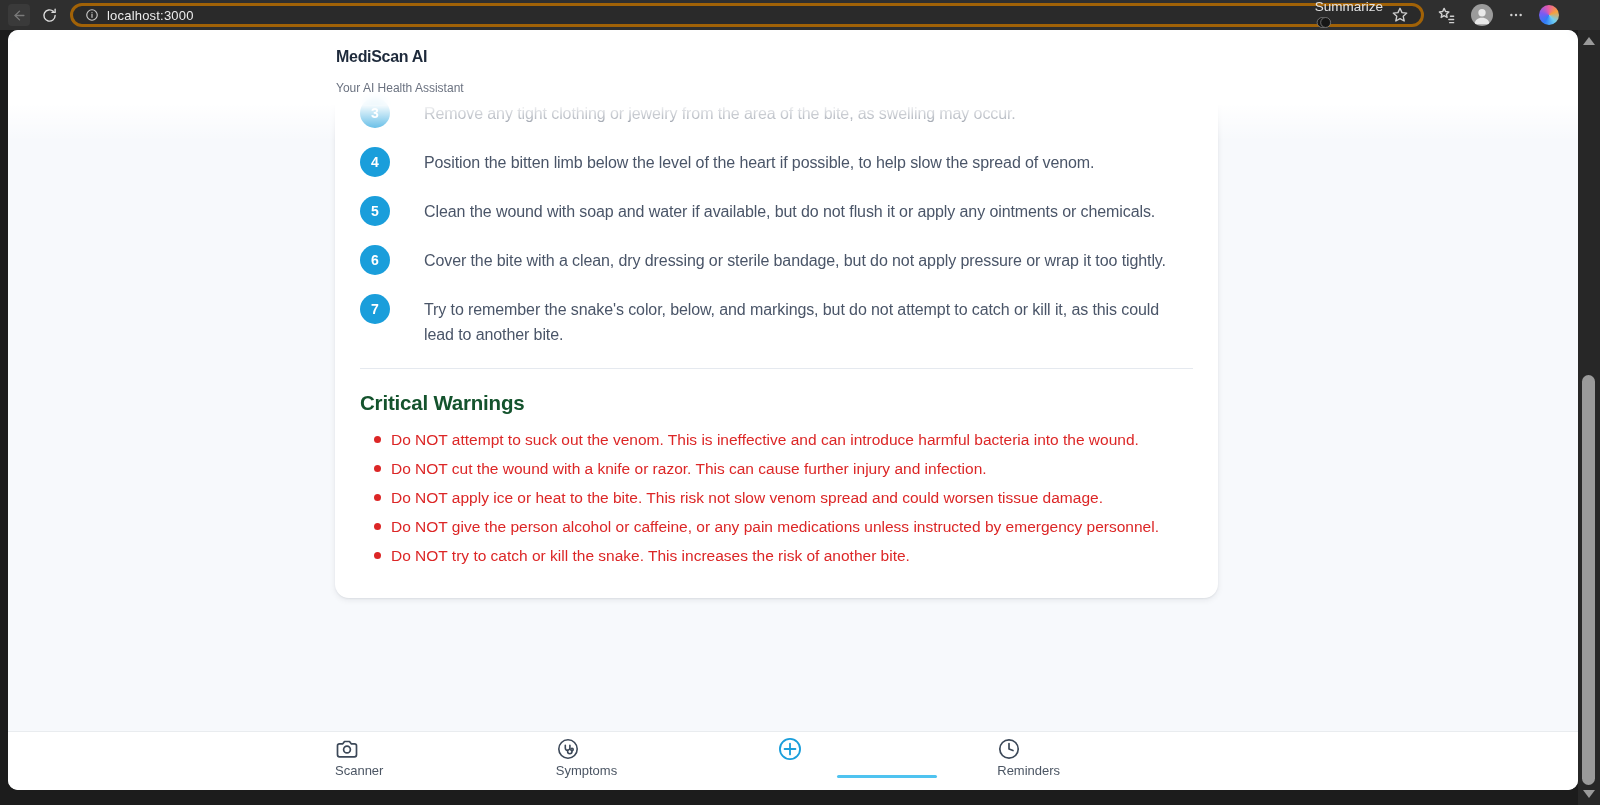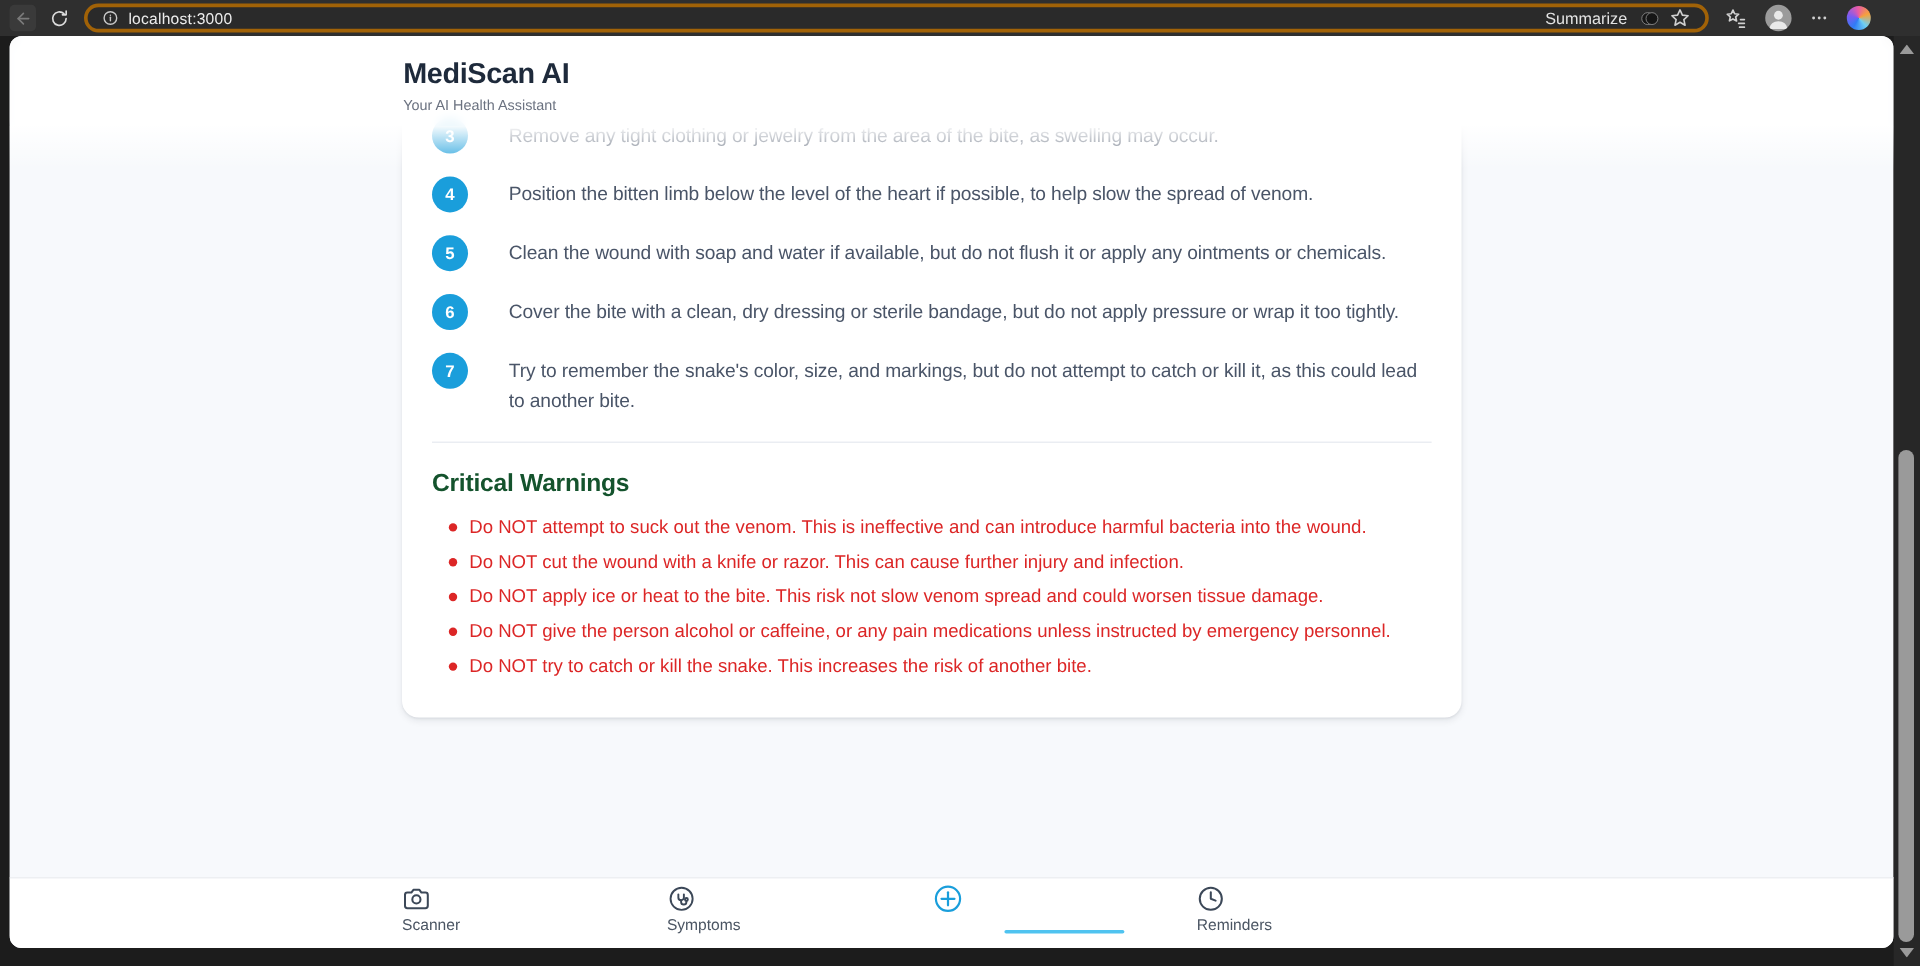--- a/index.html
+++ b/index.html
@@ -19,21 +19,21 @@
     align-items:center; justify-content:center; flex:none; cursor:pointer;
   }
   .chrome-btn.back { background:#3a3a3a; margin-right:8px; }
   .chrome-btn.refresh { margin-right:10px; }
   .url-pill {
     height:24px; width:1354px; flex:none; border:3px solid #a16207; border-radius:12px;
     background:#2a2a2a; display:flex; align-items:center; padding:0 12px; gap:8px;
   }
   .url-text { font-size:13px; color:#ececec; letter-spacing:.2px; }
   .pill-spacer { flex:1; }
-  .summarize { display:flex; align-items:center; gap:10px; cursor:pointer; }
+  .summarize { display:flex; gap:0; cursor:pointer;flex-direction:column; }
   .summarize-label { font-size:13.5px; color:#e3e3e3; }
   .chrome-right { display:flex; align-items:center; gap:15px; margin-left:13px; }
   .avatar {
     width:22px; height:22px; border-radius:50%; background:#9b9b9b; overflow:hidden;
     display:flex; align-items:center; justify-content:center; cursor:pointer;
   }
   .copilot {
     width:20px; height:20px; border-radius:50%; cursor:pointer;
     background:conic-gradient(from 210deg, #2f7cf6, #7b5bf2, #e85aa8, #f6a13b, #6fd0f2, #2f7cf6);
   }
@@ -77,21 +77,21 @@
     border-radius:50%; background:#dc2626;
   }
 
   
   .app-header {
     position:absolute; left:0; top:0; width:100%; height:75px;
     background:rgba(255,255,255,0.93); backdrop-filter:blur(4px);
     z-index:6;
   }
   .app-title {
-    position:absolute; left:328px; top:18px; font-size:24px; font-weight:bold;
+    position:absolute; left:328px; top:18px; font-size:16px; font-weight:bold;
     color:#1e2a3b; letter-spacing:-0.3px;
   }
   .app-subtitle { position:absolute; left:328px; top:51px; font-size:12px; color:#6b7280; }
   .header-fade {
     position:absolute; left:0; top:75px; width:100%; height:36px; z-index:5;
     background:linear-gradient(to bottom, rgba(255,255,255,0.96), rgba(255,255,255,0));
     pointer-events:none;
   }
 
   
@@ -202,21 +202,21 @@
     <div class="step">
       <div class="badge">5</div>
       <div class="step-text">Clean the wound with soap and water if available, but do not flush it or apply any ointments or chemicals.</div>
     </div>
     <div class="step">
       <div class="badge">6</div>
       <div class="step-text">Cover the bite with a clean, dry dressing or sterile bandage, but do not apply pressure or wrap it too tightly.</div>
     </div>
     <div class="step" style="margin-bottom:0;">
       <div class="badge">7</div>
-      <div class="step-text" style="max-width:770px;">Try to remember the snake's color, size, and markings, but do not attempt to catch or kill it, as this could lead to another bite.</div>
+      <div class="step-text" style="max-width:770px;">Try to remember the snake's color, below, and markings, but do not attempt to catch or kill it, as this could lead to another bite.</div>
     </div>
 
     <div class="divider"></div>
 
     <div class="warn-title">Critical Warnings</div>
     <ul class="warn-list">
       <li>Do NOT attempt to suck out the venom. This is ineffective and can introduce harmful bacteria into the wound.</li>
       <li>Do NOT cut the wound with a knife or razor. This can cause further injury and infection.</li>
       <li>Do NOT apply ice or heat to the bite. This risk not slow venom spread and could worsen tissue damage.</li>
       <li>Do NOT give the person alcohol or caffeine, or any pain medications unless instructed by emergency personnel.</li>

